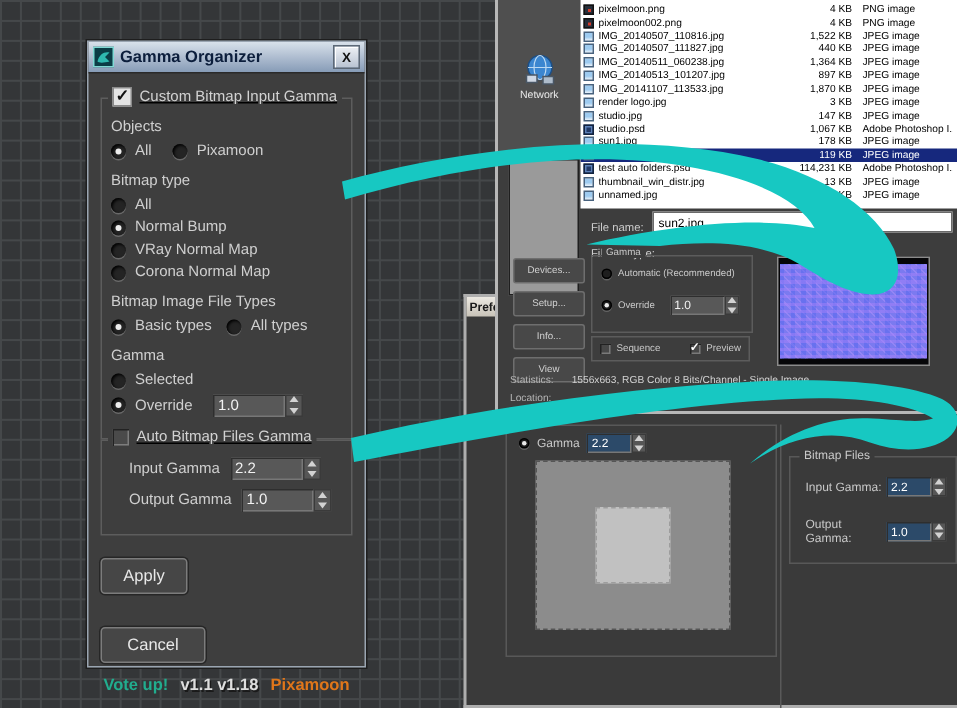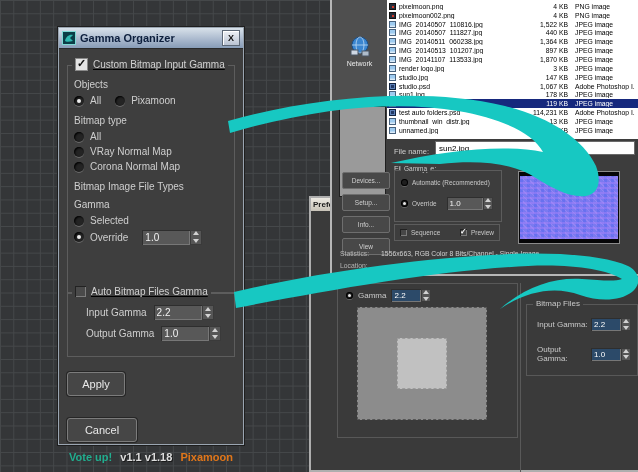--- a/index.html
+++ b/index.html
@@ -404,29 +404,39 @@
         <span class="radio" style="margin-left:8px;"></span>
         <span class="rlabel">Pixamoon</span>
       </div>
 
       <div class="sec-label">Bitmap type</div>
       <div class="row">
         <span class="radio"></span>
         <span class="rlabel">All</span>
       </div>
       <div class="row">
+        <span class="radio sel"></span>
+        <span class="rlabel">Normal Bump</span>
+      </div>
+      <div class="row">
         <span class="radio"></span>
         <span class="rlabel">VRay Normal Map</span>
       </div>
       <div class="row">
         <span class="radio"></span>
         <span class="rlabel">Corona Normal Map</span>
       </div>
 
       <div class="sec-label">Bitmap Image File Types</div>
+      <div class="row">
+        <span class="radio sel"></span>
+        <span class="rlabel">Basic types</span>
+        <span class="radio" style="margin-left:4px;"></span>
+        <span class="rlabel">All types</span>
+      </div>
 
       <div class="sec-label">Gamma</div>
       <div class="row">
         <span class="radio"></span>
         <span class="rlabel">Selected</span>
       </div>
       <div class="row" style="height:18px;">
         <span class="radio sel"></span>
         <span class="rlabel">Override</span>
         <span class="spin big">

